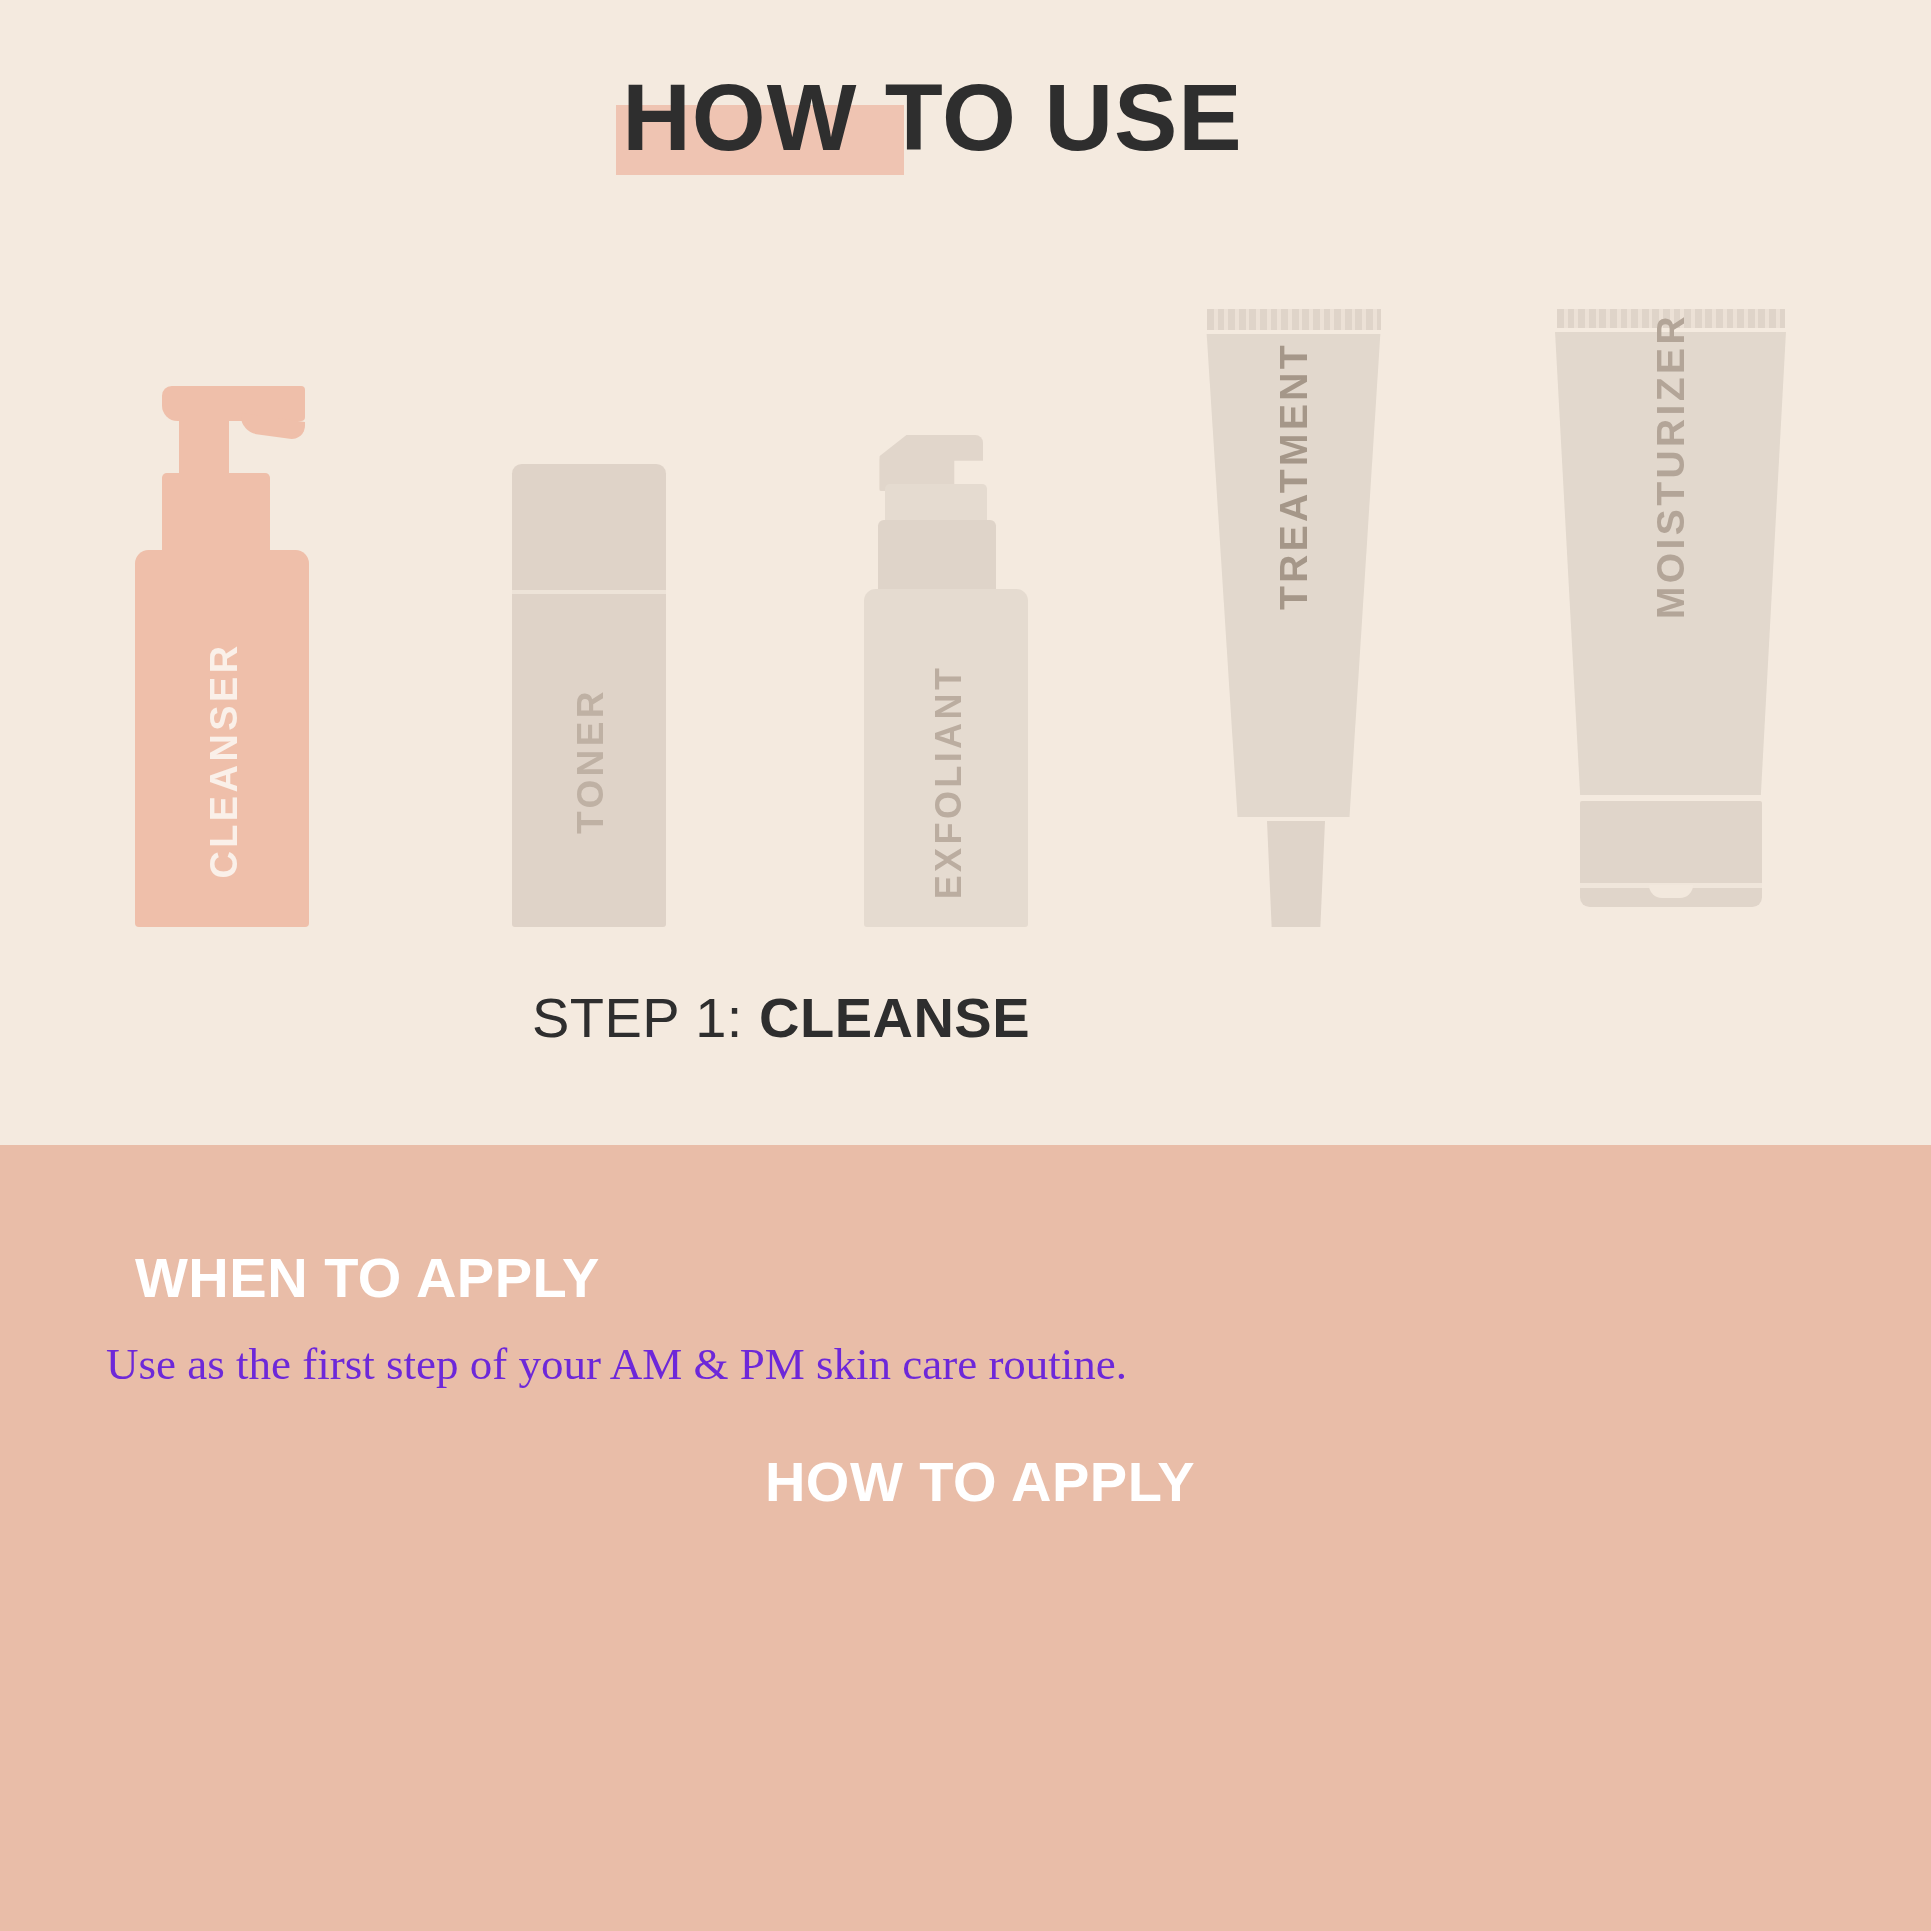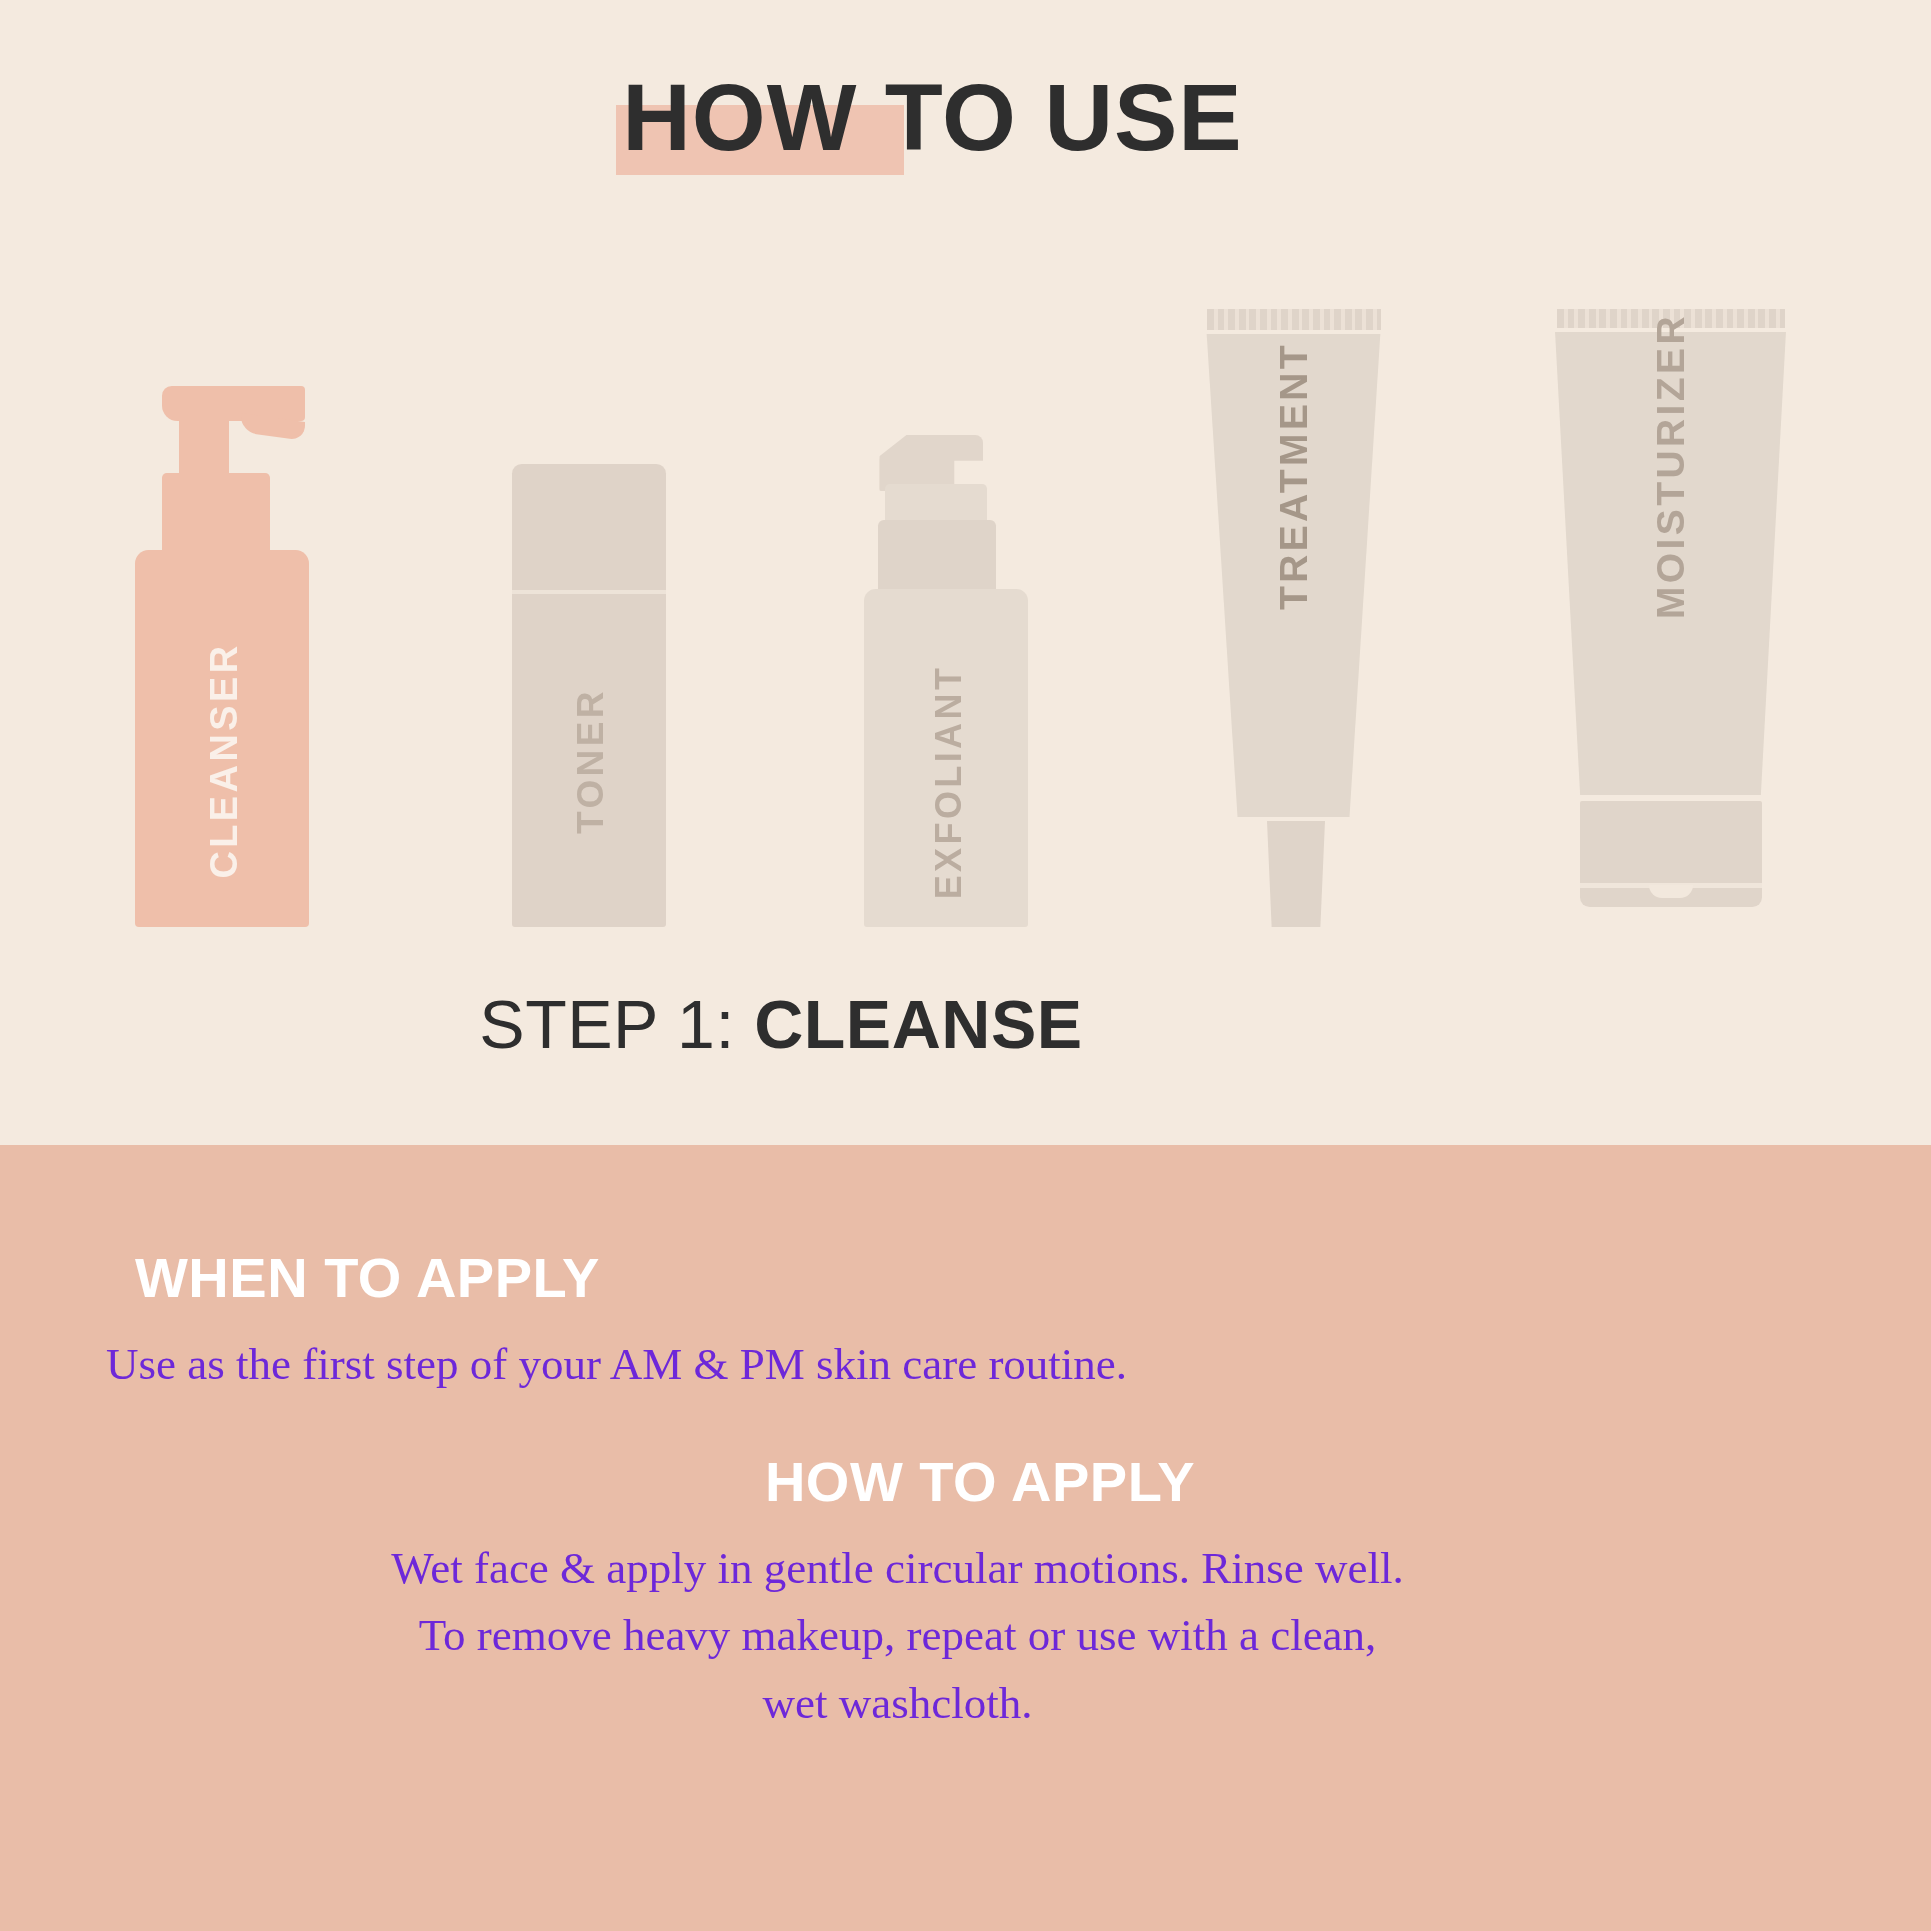--- a/index.html
+++ b/index.html
@@ -163,21 +163,21 @@
   .ms-cap-notch {
     position:absolute; left:104px; top:576px; width:44px; height:12.6px;
     background:#F2E8DD; border-radius:0 0 23px 23px;
   }
   #prod-moisturizer .prod-label { color:#B3A598; font-size:39px; top:135px; left:126px; }
 
   
   .step-caption {
     position:absolute; left:0; top:985px; width:1562px;
     text-align:center;
-    font-size:68px;
+    font-size:56px;
     color:#2E2E2E;
     letter-spacing:0.5px;
     white-space:nowrap;
   }
   .step-caption .step-prefix { font-weight:400; }
   .step-caption .step-name  { font-weight:bold; }
 
   
   .bottom-section {
     position:absolute; left:0; top:1145px; width:1931px; height:786px;
@@ -262,23 +262,18 @@
 
     <div class="block">
       <div class="block-heading">WHEN TO APPLY</div>
       <div class="block-body">
         <span class="bline">Use as the first step of your AM &amp; PM skin care routine.</span>
       </div>
     </div>
 
     <div class="block">
       <div class="block-heading">HOW TO APPLY</div>
-      <div class="block-body">
-        <span class="bline">Wet face &amp; apply in gentle circular motions. Rinse well.</span>
-        <span class="bline">To remove heavy makeup, repeat or use with a clean,</span>
-        <span class="bline">wet washcloth.</span>
-      </div>
     </div>
 
   </div>
 
 </div>
 
 
 </body></html>

